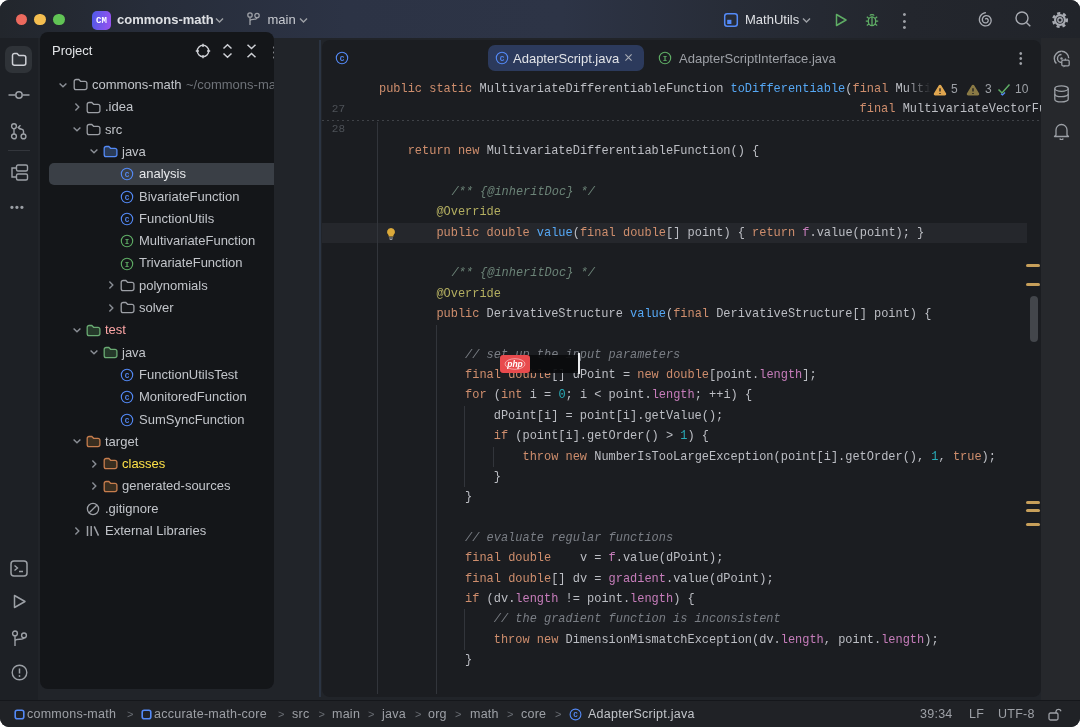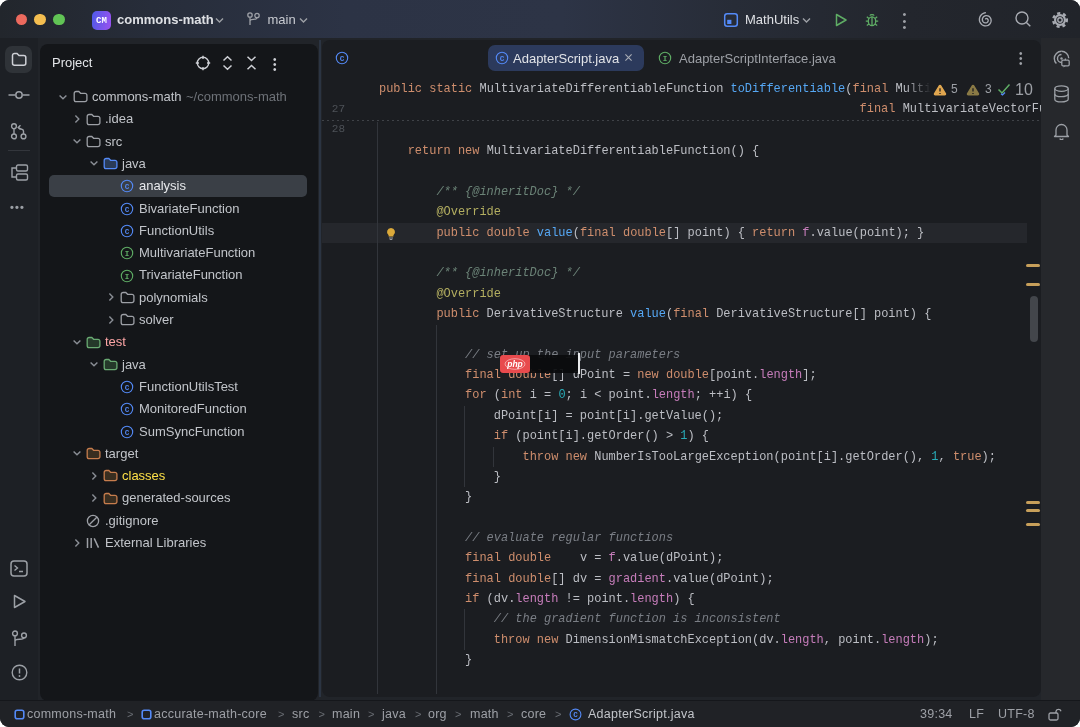--- a/index.html
+++ b/index.html
@@ -9,40 +9,40 @@
   .abs{position:absolute;}
   
   #titlebar{position:absolute;left:0;top:0;width:1080px;height:38px;
     background:linear-gradient(90deg,#22262c 0%,#272d3a 14%,#2c3345 32%,#2d3446 52%,#272c37 68%,#23262d 84%,#21242a 100%);}
   .light{position:absolute;top:13.8px;width:11.5px;height:11.5px;border-radius:50%;}
   .tbtxt{position:absolute;top:0;height:38px;line-height:39px;color:#dee0e4;font-size:13px;}
   
   #lstripe{position:absolute;left:0;top:38px;width:38px;height:662px;background:#1d2025;}
   #rstripe{position:absolute;left:1041px;top:38px;width:39px;height:662px;background:#26282c;}
   
-  #proj{position:absolute;left:40px;top:44px;width:278px;height:657px;border-radius:8px;
+  #proj{position:absolute;left:40px;top:32px;width:234px;height:657px;border-radius:8px;
         background:#141619;overflow:hidden;}
   #split{position:absolute;left:318.5px;top:40px;width:2px;height:657px;background:#2b3442;}
   .tlabel{position:absolute;top:0;height:22px;line-height:22.5px;font-size:13px;color:#c2c5ca;white-space:pre;}
   
   #edit{position:absolute;left:322px;top:40px;width:719px;height:657px;border-radius:8px;
         background:#1b1d21;overflow:hidden;}
   
   .tabtxt{position:absolute;height:36px;line-height:37px;font-size:13px;color:#9da0a6;}
   #pill{position:absolute;left:165.5px;top:5px;width:156px;height:25.5px;border-radius:7px;background:#2c3a5c;}
   .code{position:absolute;left:28.3px;font-family:"Liberation Mono",monospace;font-size:11.96px;
         line-height:20.35px;white-space:pre;color:#bcbec4;}
   .gut{position:absolute;left:0px;width:23px;font-family:"Liberation Mono",monospace;font-size:11px;
        line-height:20.35px;color:#4d5157;text-align:right;white-space:pre;}
   .k{color:#cf8e6d;}
   .n{color:#29abb7;}
   .m{color:#56a8f5;text-align:right;}
   .f{color:#c77dbb;}
   .c{color:#7a7e85;font-style:italic;}
-  .d{color:#6b8377;font-style:italic;}
+  .d{color:#6b8377;font-style:italic;margin-left:15px;}
   .a{color:#b3ae60;}
   .guide{position:absolute;width:1px;background:#32353b;}
   
   #status{position:absolute;left:0;top:700px;width:1080px;height:27px;background:#202226;
           border-top:1px solid #15171b;}
   .st{position:absolute;top:0;height:26px;line-height:27px;font-size:12.5px;letter-spacing:0.25px;color:#9da0a6;white-space:pre;}
   .sep{color:#696d73;font-size:11px;}
 </style>
 </head>
 <body>
@@ -351,21 +351,21 @@
     <div class="abs" style="left:629px;top:39px;height:21px;line-height:21px;font-size:12px;color:#9da0a6;">5</div>
     <svg class="abs" style="left:644px;top:43.5px;" width="14" height="12" viewBox="0 0 14 12">
         <path d="M5.7 1.5 A 1.5 1.5 0 0 1 8.3 1.5 L13 9.2 A 1.5 1.5 0 0 1 11.7 11.5 L2.3 11.5 A 1.5 1.5 0 0 1 1 9.2 Z" fill="#8a7a45"></path>
         <path d="M7 4.2 L7 7.4 M7 9 L7 10" stroke="#1b1d21" stroke-width="1.3"></path>
       </svg>
     <div class="abs" style="left:663px;top:39px;height:21px;line-height:21px;font-size:12px;color:#9da0a6;">3</div>
     <svg class="abs" style="left:675px;top:42px;" width="14" height="14" viewBox="0 0 14 14">
         <path d="M1.5 7.5 L5 11 L12.5 2.5" stroke="#5fad65" stroke-width="1.5" fill="none"></path>
         <path d="M4 11.8 L5.5 13 L8 10.5" stroke="#548af7" stroke-width="1.3" fill="none"></path>
       </svg>
-    <div class="abs" style="left:693px;top:39px;height:21px;line-height:21px;font-size:16px;color:#9da0a6;">10</div>
+    <div class="abs" style="left:693px;top:39px;height:21px;line-height:21px;font-size:12px;color:#9da0a6;">10</div>
 
     <div class="code" style="top:81px;">
         <span class="k">return</span> <span class="k">new</span> MultivariateDifferentiableFunction() {
 
             <span class="d">/** {@inheritDoc} */</span>
             <span class="a">@Override</span>
             <span class="k">public</span> <span class="k">double</span> <span class="m">value</span>(<span class="k">final</span> <span class="k">double</span>[] point) { <span class="k">return</span> <span class="f">f</span>.value(point); }
 
             <span class="d">/** {@inheritDoc} */</span>
             <span class="a">@Override</span>

